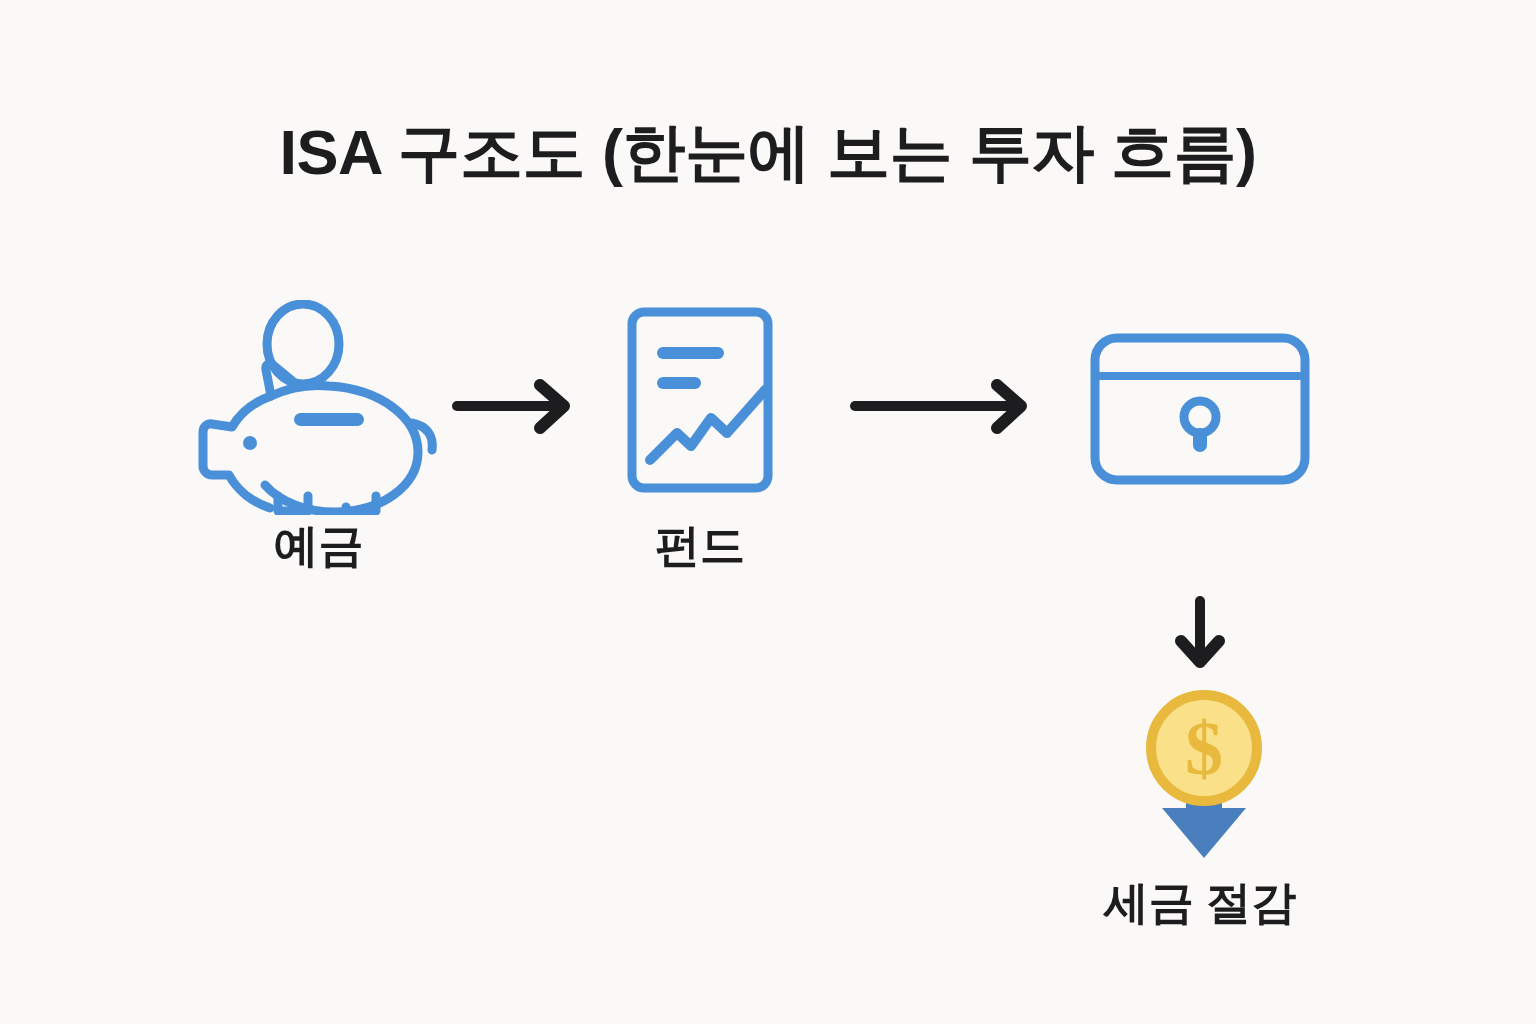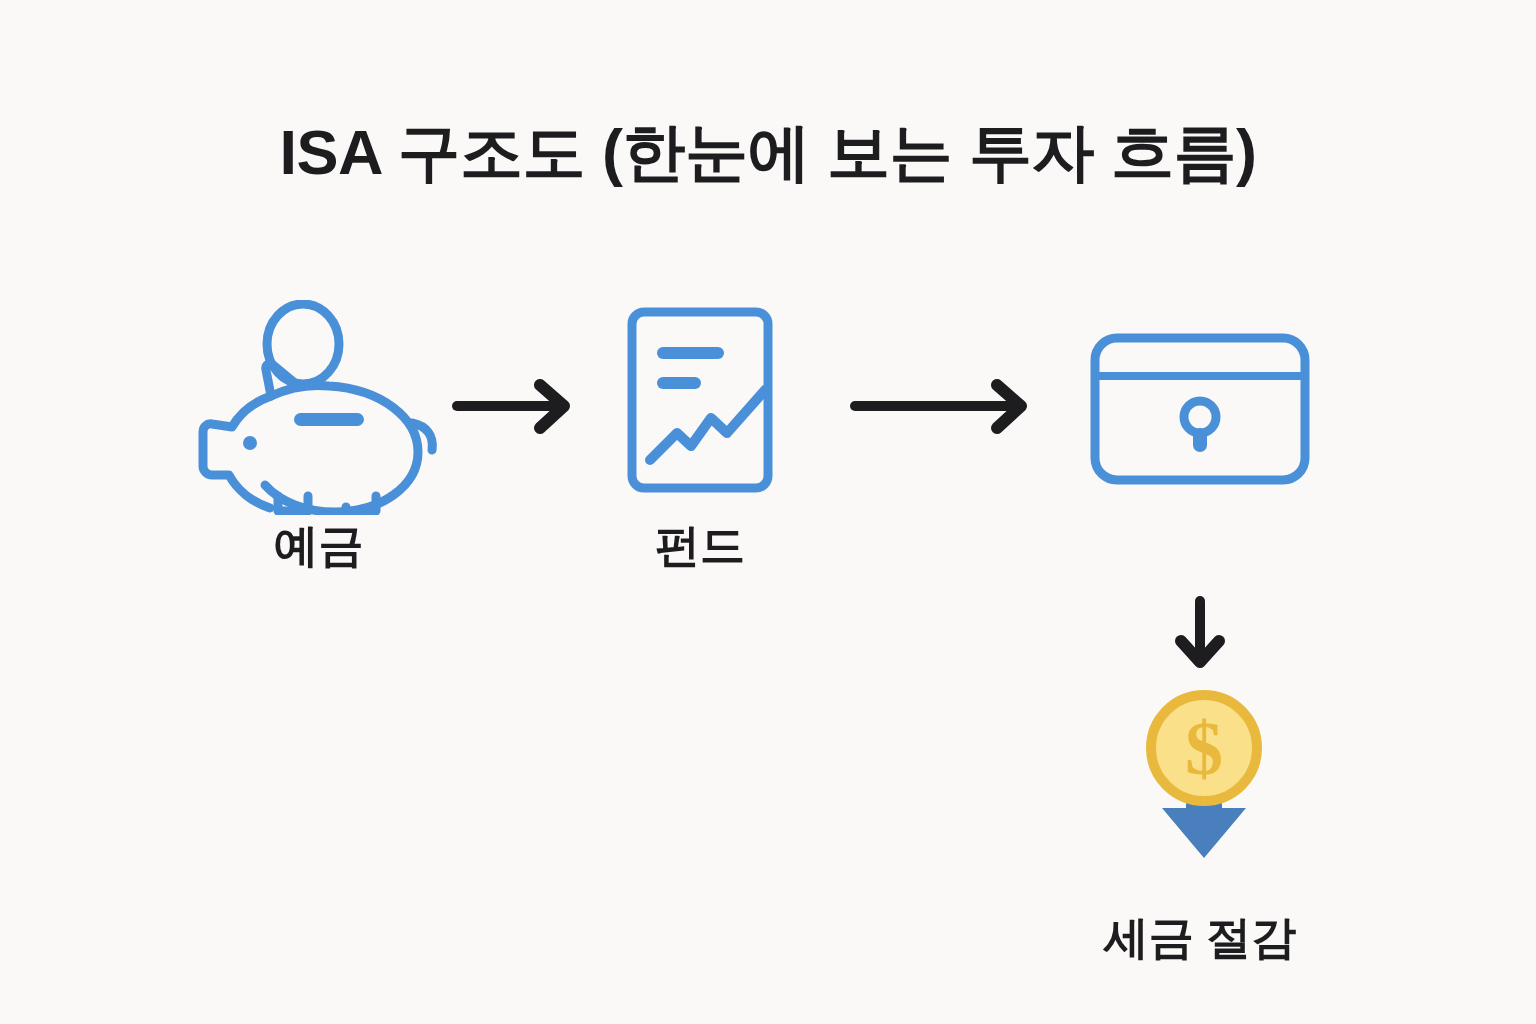--- a/index.html
+++ b/index.html
@@ -59,21 +59,20 @@
     position: absolute;
   }
   .bottom-label {
     position: absolute;
     width: 100%;
     text-align: center;
     font-size: 45px;
     font-weight: 700;
     color: #1d1d1f;
     white-space: nowrap;
-    margin-top: 35px;
   }
   
   #node-deposit   { left: 196px; top: 300px; width: 245px; height: 280px; }
   #node-fund      { left: 605px; top: 300px; width: 190px; height: 280px; }
   #node-isa       { left: 1080px; top: 300px; width: 240px; height: 280px; }
   #arrow-1        { left: 452px; top: 378px; }
   #arrow-2        { left: 850px; top: 378px; }
   #arrow-isa-down { left: 1165px; top: 596px; }
   #coin-arrow     { left: 1140px; top: 688px; width: 128px; height: 175px; }
   #label-tax      { left: 1080px; top: 873px; width: 240px; }

